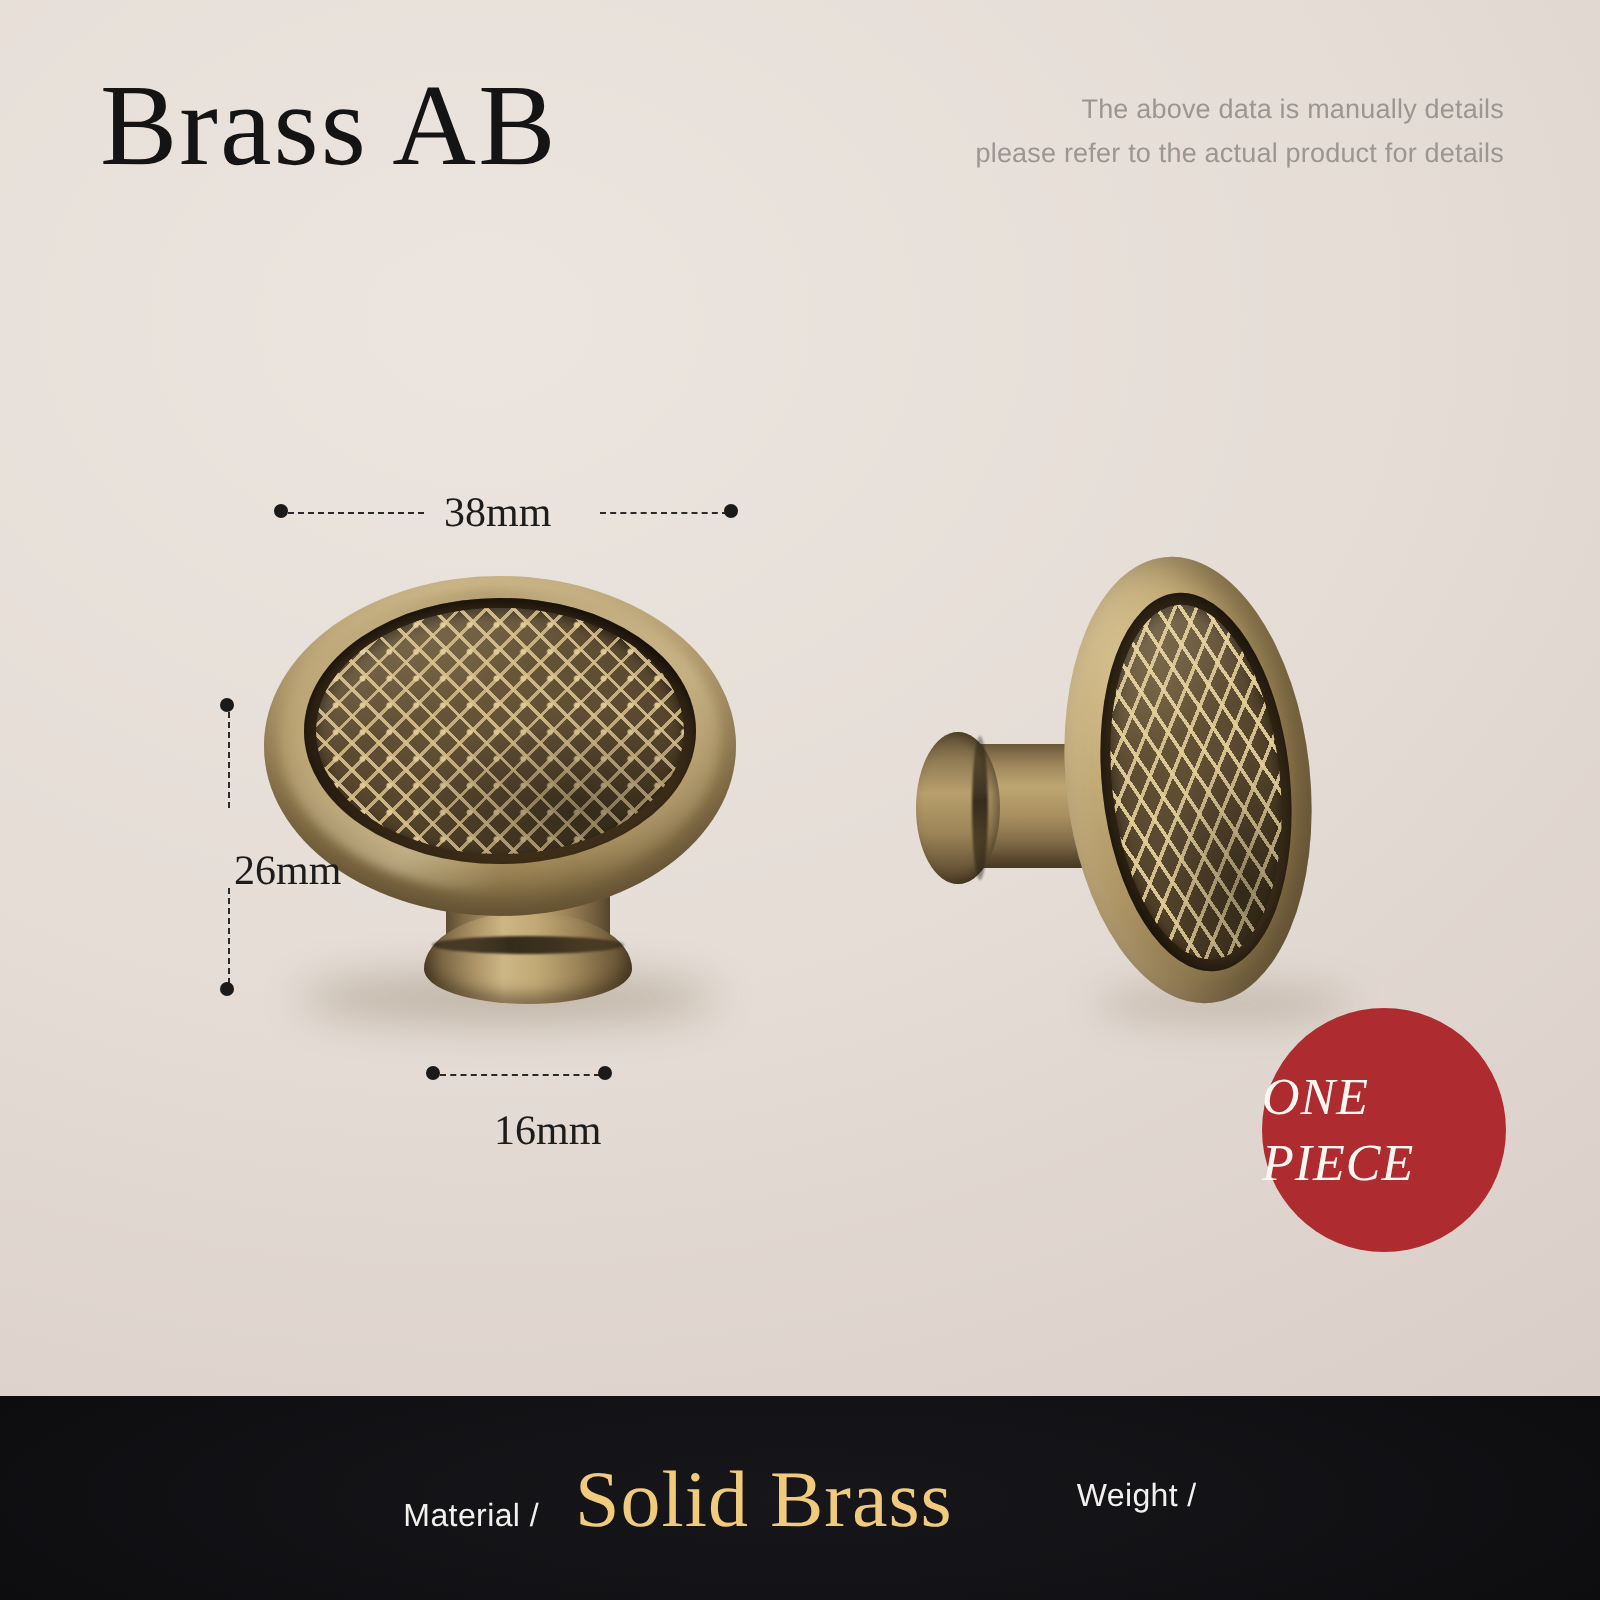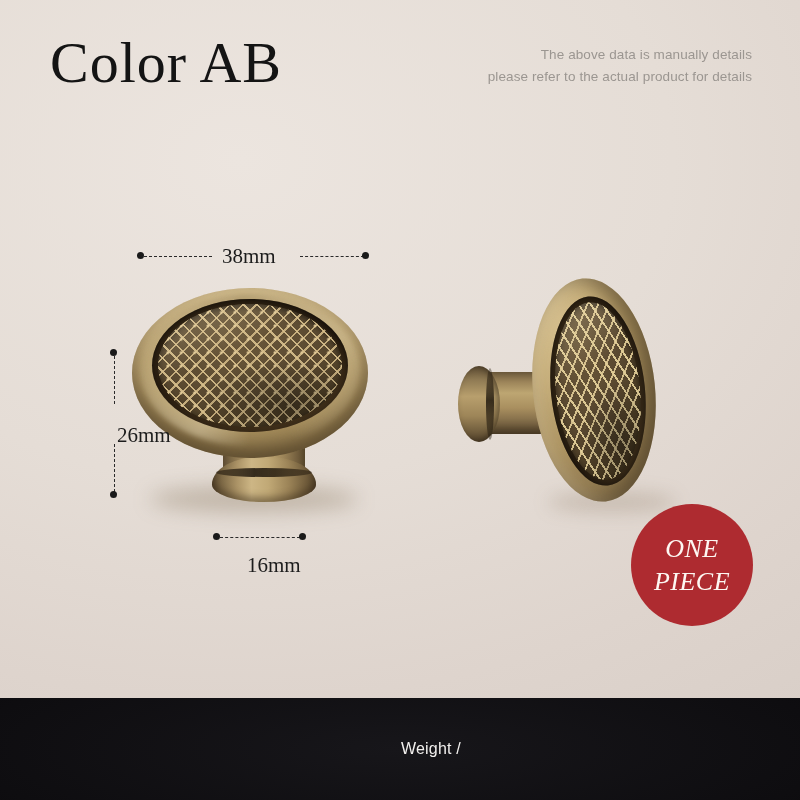--- a/index.html
+++ b/index.html
@@ -297,21 +297,21 @@
   #badge {
     position: absolute;
     left: 631px;
     top: 504px;
     width: 122px;
     height: 122px;
     border-radius: 50%;
     background: #ae2b30;
     display: flex;
     flex-direction: column;
-    align-items: center;
+    align-items: flex-start;
     justify-content: center;
     color: #fdf7f2;
     font-family: "Liberation Serif", serif;
     font-style: italic;
     font-size: 26px;
     line-height: 33px;
     letter-spacing: 0.5px;
   }
 
   
@@ -343,21 +343,21 @@
     letter-spacing: 0.5px;
     margin-left: 18px;
   }
   #spec-weight { margin-left: 62px; align-items: center; }
 </style>
 </head>
 <body>
 
 <div id="page">
 
-  <div class="title">Color AB</div>
+  <div class="title">Brass AB</div>
 
   <div class="disclaimer">
     <div>The above data is manually details</div>
     <div>please refer to the actual product for details</div>
   </div>
 
   <div id="kl-shadow"></div>
   <div id="kl-stem"></div>
   <div id="kl-base"></div>
   <div id="kl-base-groove"></div>
@@ -399,18 +399,22 @@
   <div class="dash-h" id="dim-d-dash"></div>
   <div class="dot" id="dim-d-dot-r"></div>
   <div class="dim-label" id="dim-d-label">16mm</div>
 
   <div id="badge">
     <span>ONE</span>
     <span>PIECE</span>
   </div>
 
   <div id="footer">
+    <div class="spec" id="spec-material">
+      <span class="spec-key">Material /</span>
+      <span class="spec-val">Solid Brass</span>
+    </div>
     <div class="spec" id="spec-weight">
       <span class="spec-key">Weight /</span>
     </div>
   </div>
 
 </div>
 
 </body></html>

